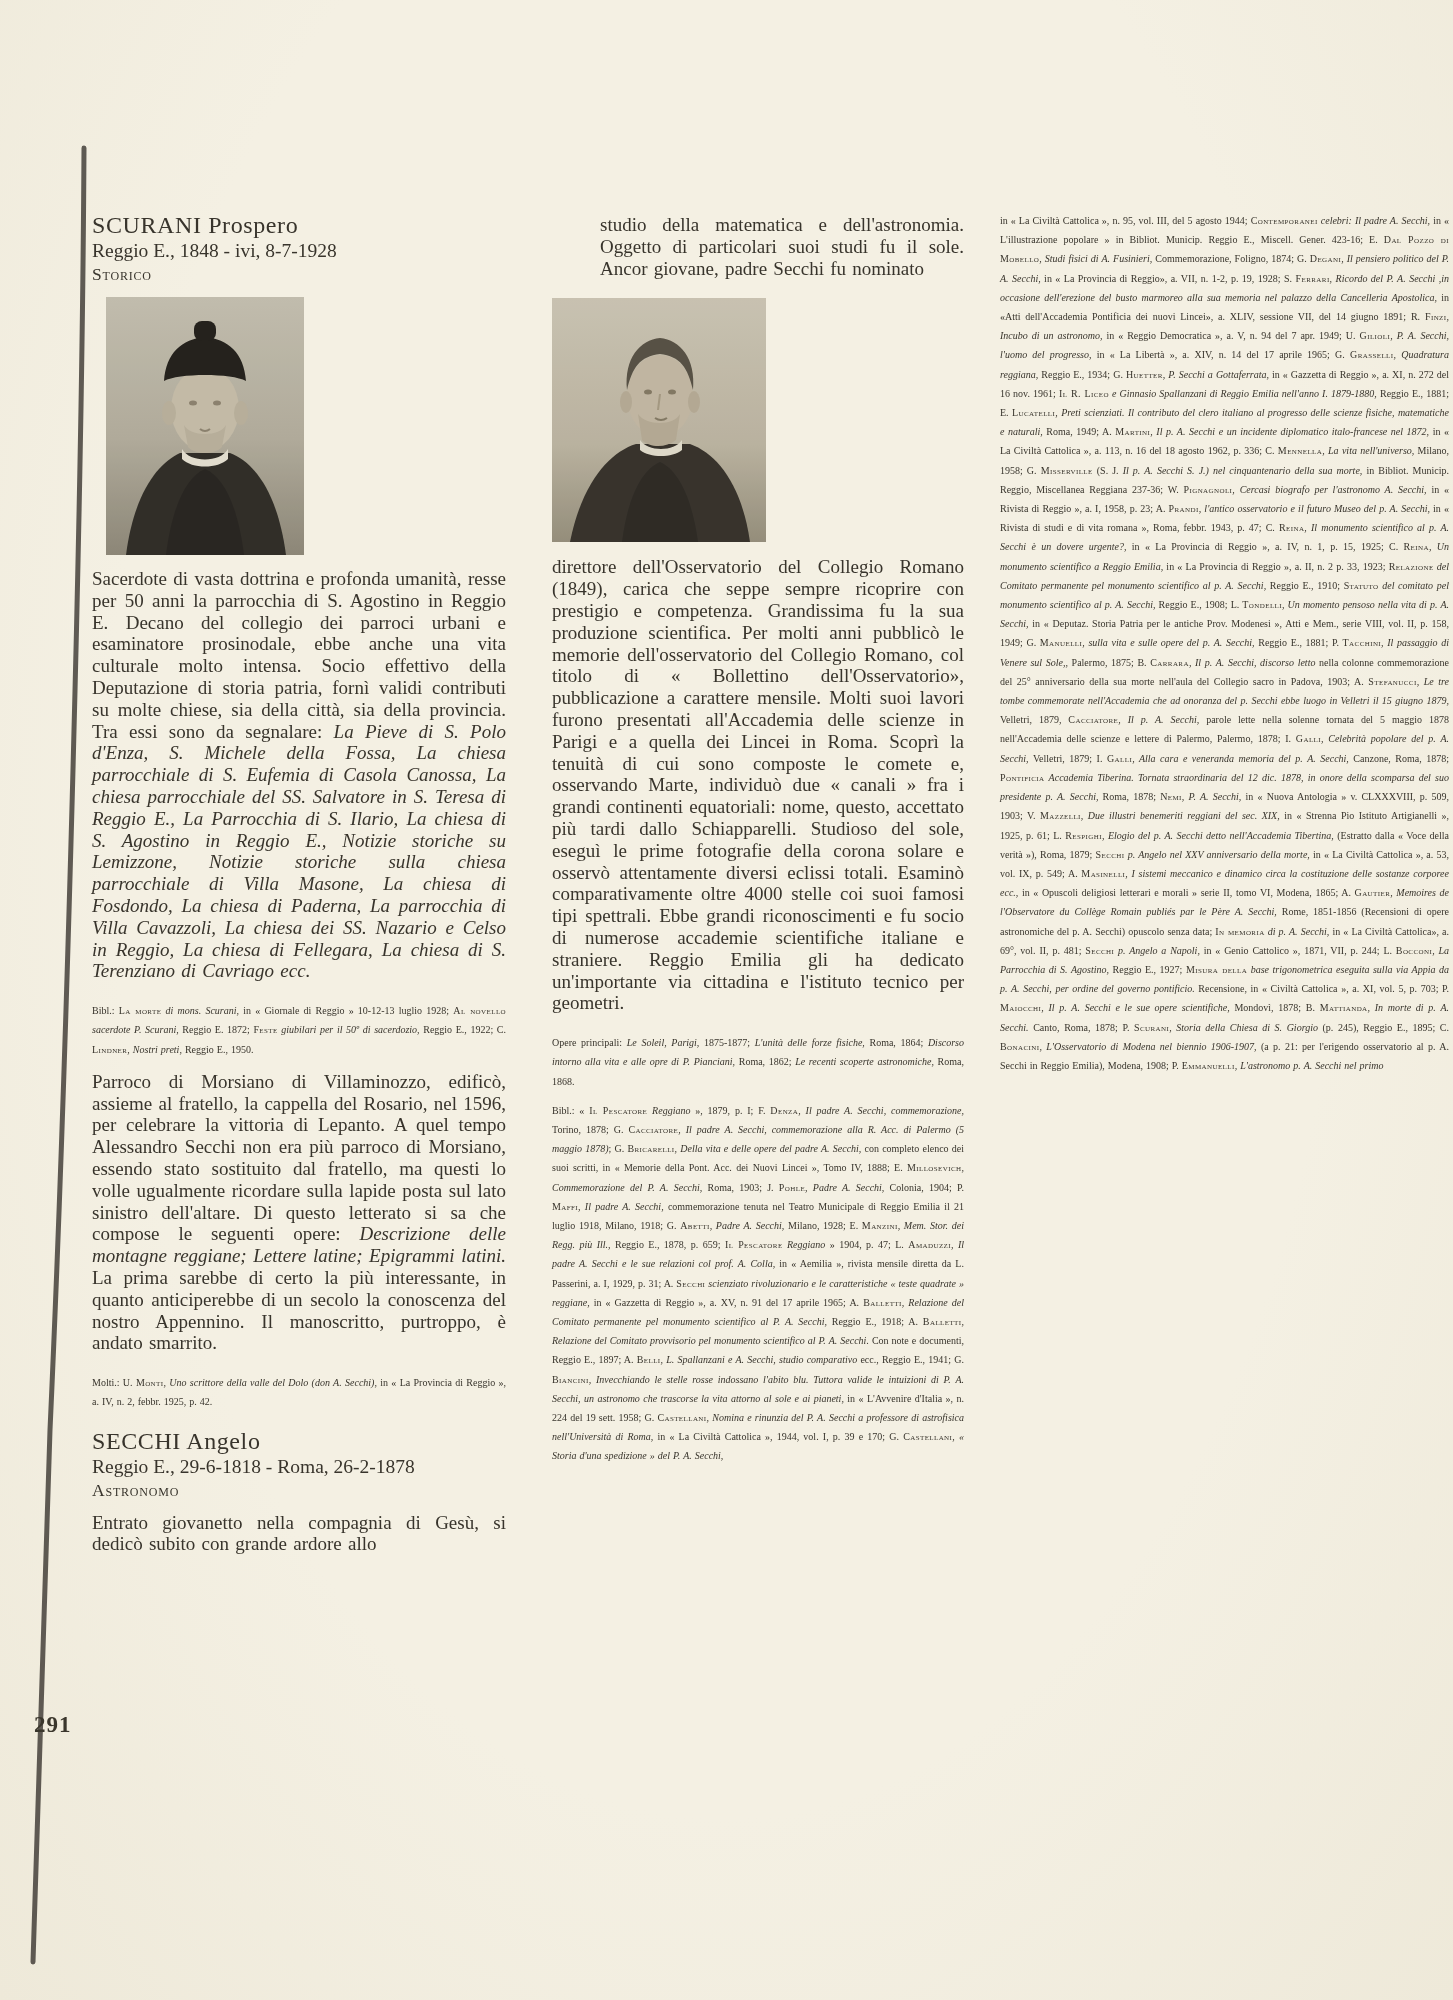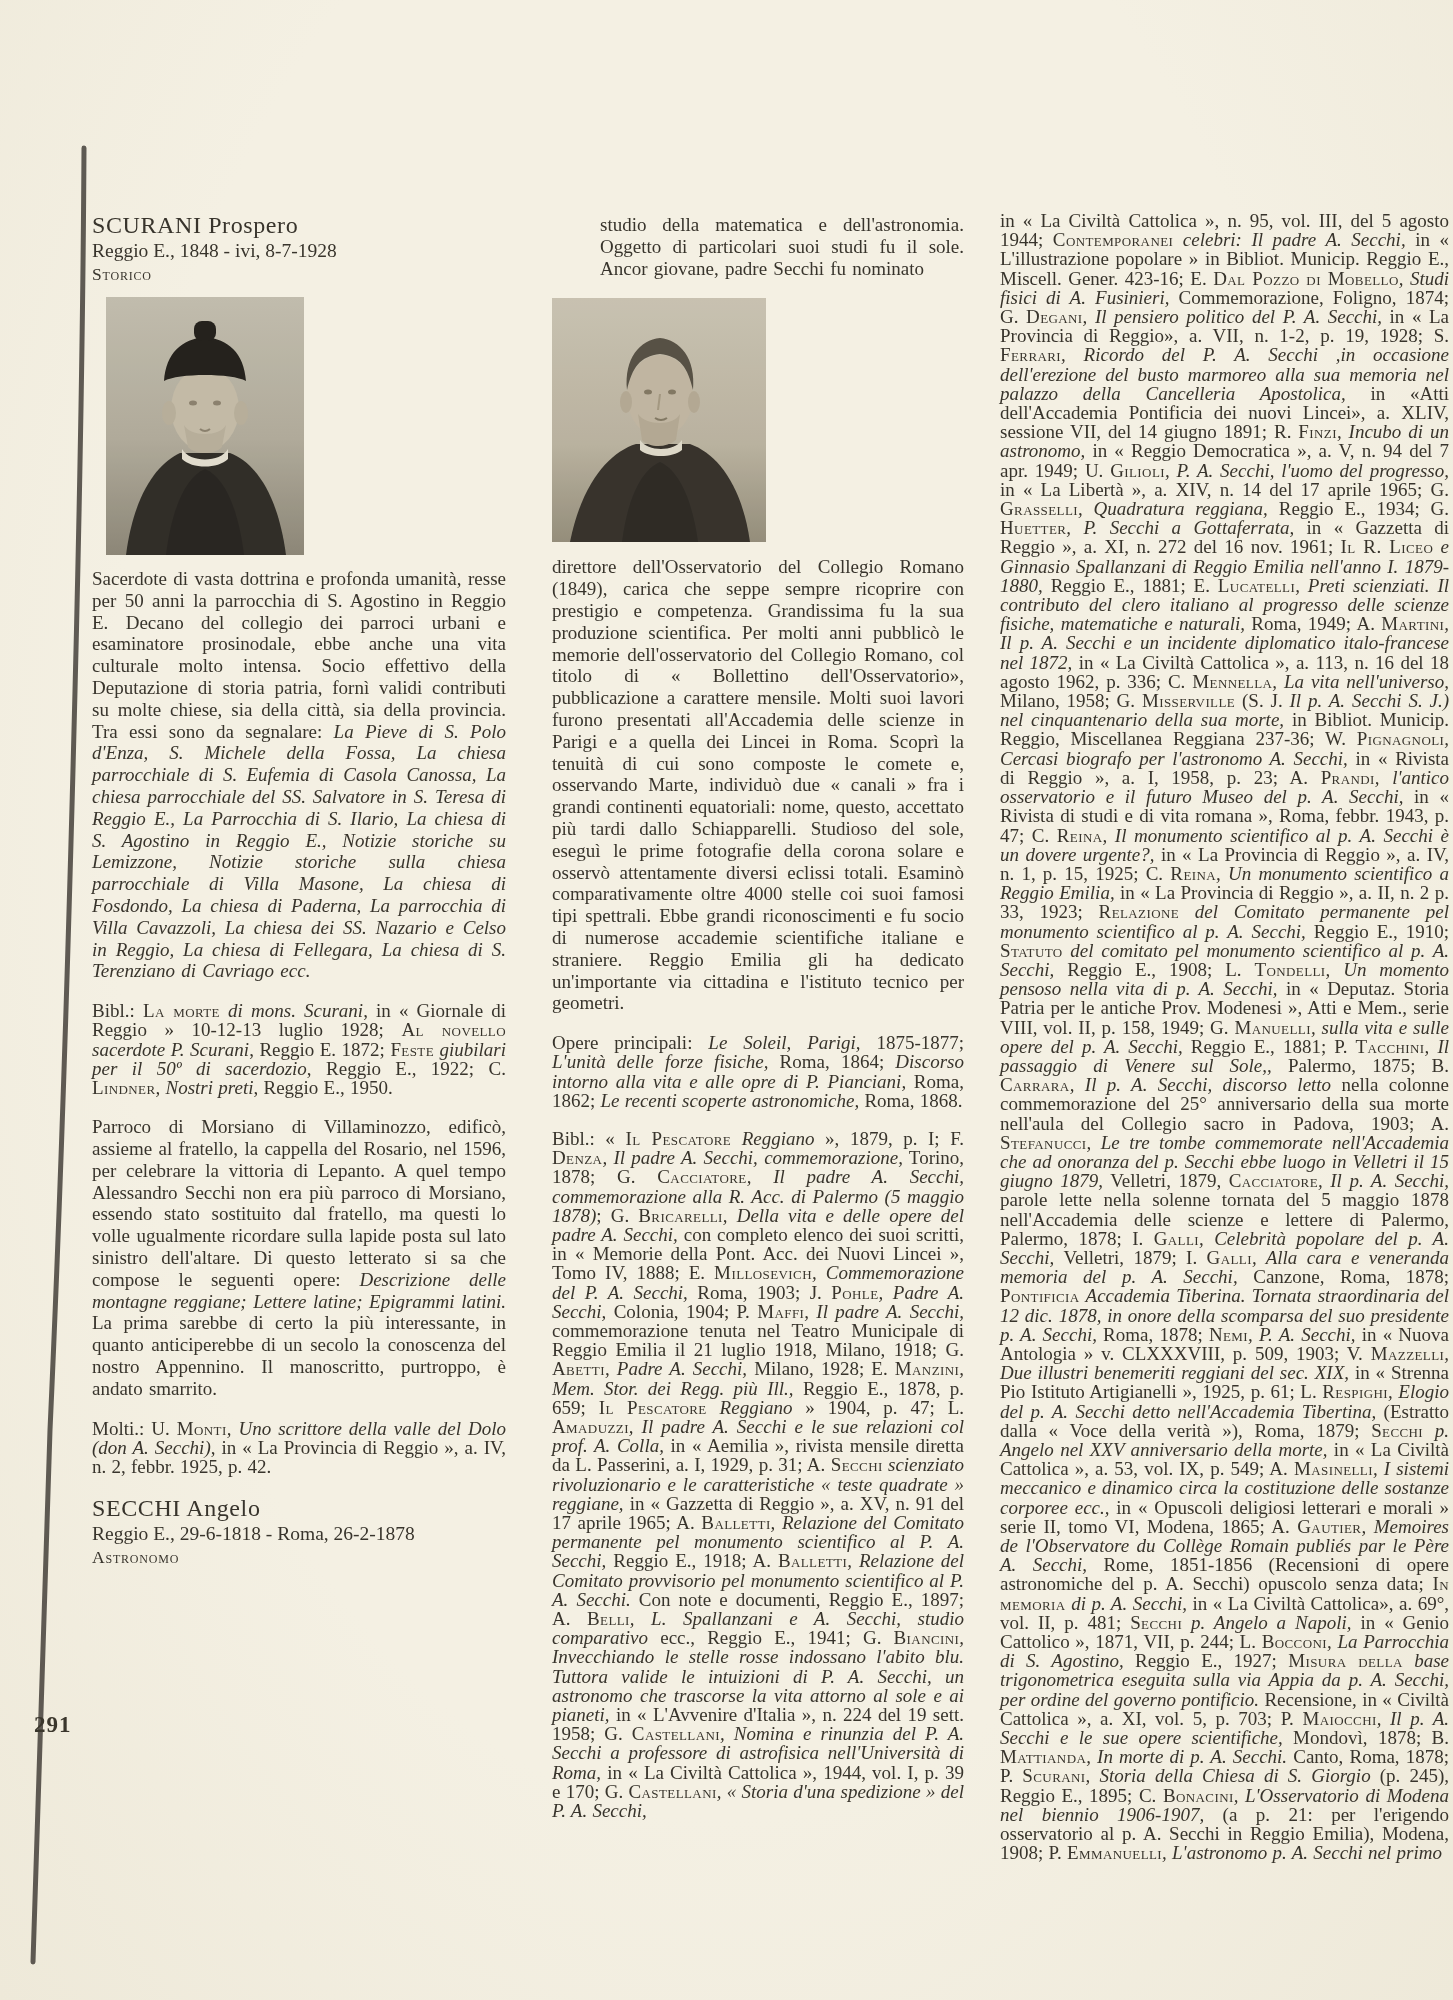--- a/index.html
+++ b/index.html
@@ -19,21 +19,21 @@
 
   .entry-name{font-size:24px;line-height:27px;letter-spacing:.6px;font-weight:400;}
   .entry-dates{font-size:19.5px;line-height:24px;}
   .entry-role{font-size:17.5px;line-height:23px;font-variant:small-caps;letter-spacing:.8px;}
 
   .body-par{
     font-size:19px;line-height:21.8px;
     text-align:justify;word-spacing:1.5px;
   }
   .small-par{
-    font-size:19px;line-height:19.2px;
+    font-size:10px;line-height:19.2px;
     text-align:justify;word-spacing:.5px;
   }
   .run-i{font-style:italic;}
   .run-sc{font-variant:small-caps;letter-spacing:.4px;}
 
   .photo{display:block;background:#d8d4c8;}
   .photo-1{width:198px;height:258px;margin:11px 0 0 14px;}
   .photo-2{width:214px;height:244px;margin:14px 0 0 0;}
 
   .m-par1{margin-top:13px;}
@@ -108,20 +108,21 @@
     <p class="body-par m-par2"><span class="run-r">Parroco di Morsiano di Villaminozzo, edificò, assieme al fratello, la cappella del Rosario, nel 1596, per celebrare la vittoria di Lepanto. A quel tempo Alessandro Secchi non era più parroco di Morsiano, essendo stato sostituito dal fratello, ma questi lo volle ugualmente ricordare sulla lapide posta sul lato sinistro dell'altare. Di questo letterato si sa che compose le seguenti opere: </span><span class="run-i">Descrizione delle montagne reggiane; Lettere latine; Epigrammi latini.</span><span class="run-r"> La prima sarebbe di certo la più interessante, in quanto anticiperebbe di un secolo la conoscenza del nostro Appennino. Il manoscritto, purtroppo, è andato smarrito.</span></p>
 
     <p class="small-par m-bibl"><span class="run-r">Molti.: U. </span><span class="run-sc">Monti</span><span class="run-i">, Uno scrittore della valle del Dolo (don A. Secchi)</span><span class="run-r">, in « La Provincia di Reggio », a. IV, n. 2, febbr. 1925, p. 42.</span></p>
 
     <div class="m-head3">
       <div class="entry-name">SECCHI Angelo</div>
       <div class="entry-dates">Reggio E., 29-6-1818 - Roma, 26-2-1878</div>
       <div class="entry-role">Astronomo</div>
     </div>
 
+    <p class="body-par m-par3">Entrato giovanetto nella compagnia di Gesù, si dedicò subito con grande ardore allo</p>
   </div>
 
   <div class="col col2">
 
     <p class="body-par" style="margin-top:2px;margin-left:48px;">studio della matematica e dell'astronomia. Oggetto di particolari suoi studi fu il sole. Ancor giovane, padre Secchi fu nominato</p>
 
     <svg class="photo photo-2" viewBox="0 0 214 244" aria-hidden="true">
       <defs>
         <linearGradient id="bg2" x1="0" y1="0" x2="0" y2="1">
           <stop offset="0" stop-color="#cfc9b9"></stop>

